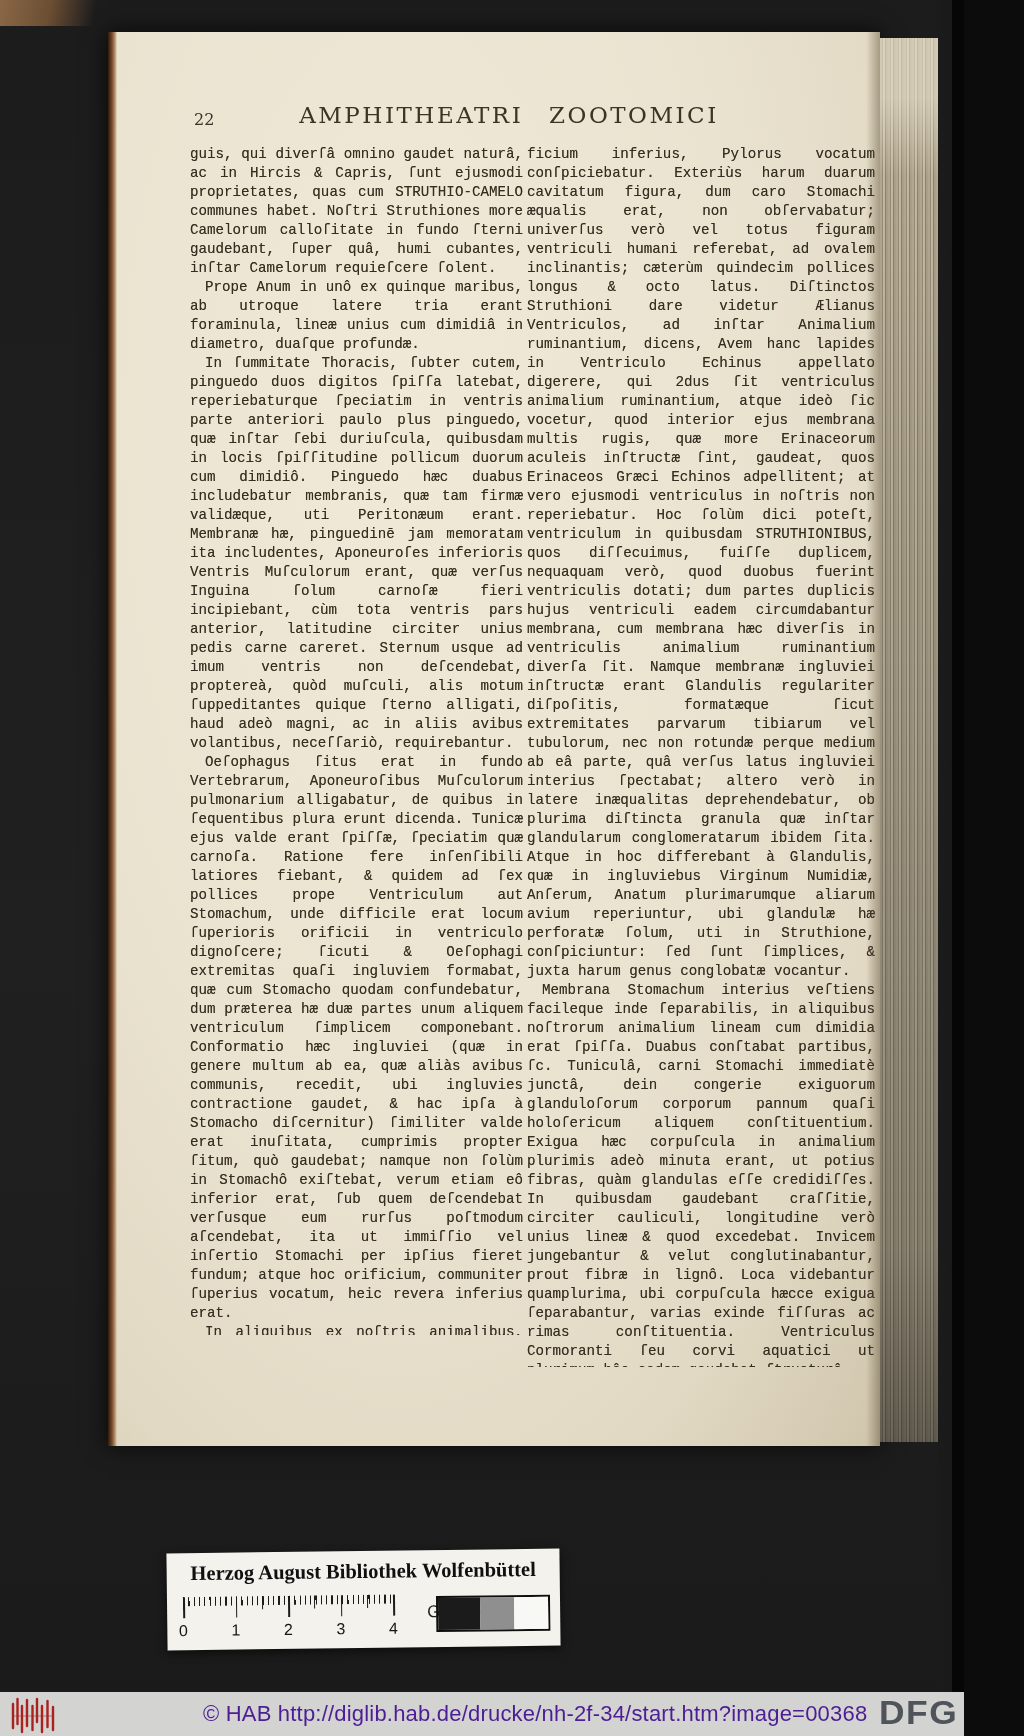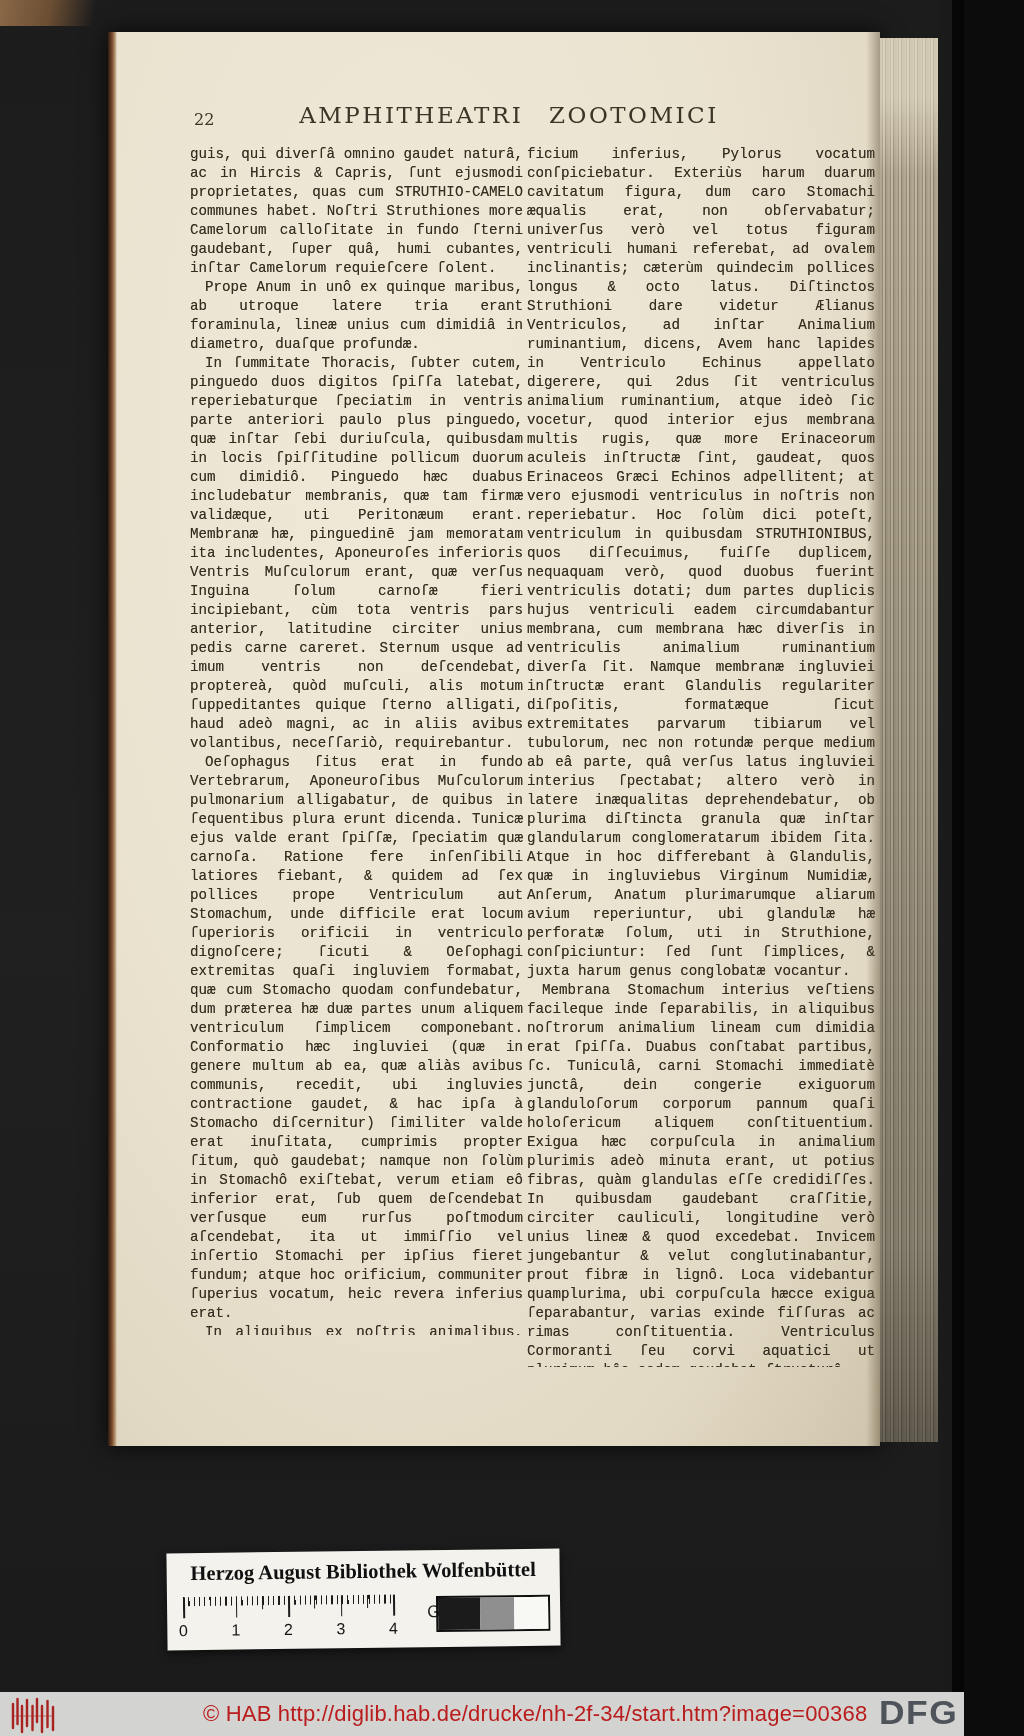--- a/index.html
+++ b/index.html
@@ -90,21 +90,21 @@
   .gs-cell { width:34px; height:32px; }
   .gs-black{ background:#1b1b1b; width:42px; } .gs-gray{ background:#8f8f8f; } .gs-white{ background:#f8f8f5; }
 
   
   .footer {
     position:absolute; left:0; bottom:0; width:100%; height:44px;
     background:#d3d3d1; font-family:"Liberation Sans",sans-serif;
   }
   .stamp { position:absolute; left:8px; top:2px; }
   .footer-text { position:absolute; left:203px; top:9px; font-size:22px;
-    color:#b91c1c; letter-spacing:.2px; white-space:nowrap; }
+    color:#4c1d95; letter-spacing:.2px; white-space:nowrap; }
   .dfg-logo { position:absolute; right:6px; top:1px; font-size:34px; font-weight:bold;
     color:#4e545a; letter-spacing:1.5px; transform:scaleX(1.04); transform-origin:right; }
 </style>
 </head>
 <body>
 
 <div class="canvas">
 
   <div class="corner-patch"></div>
 

